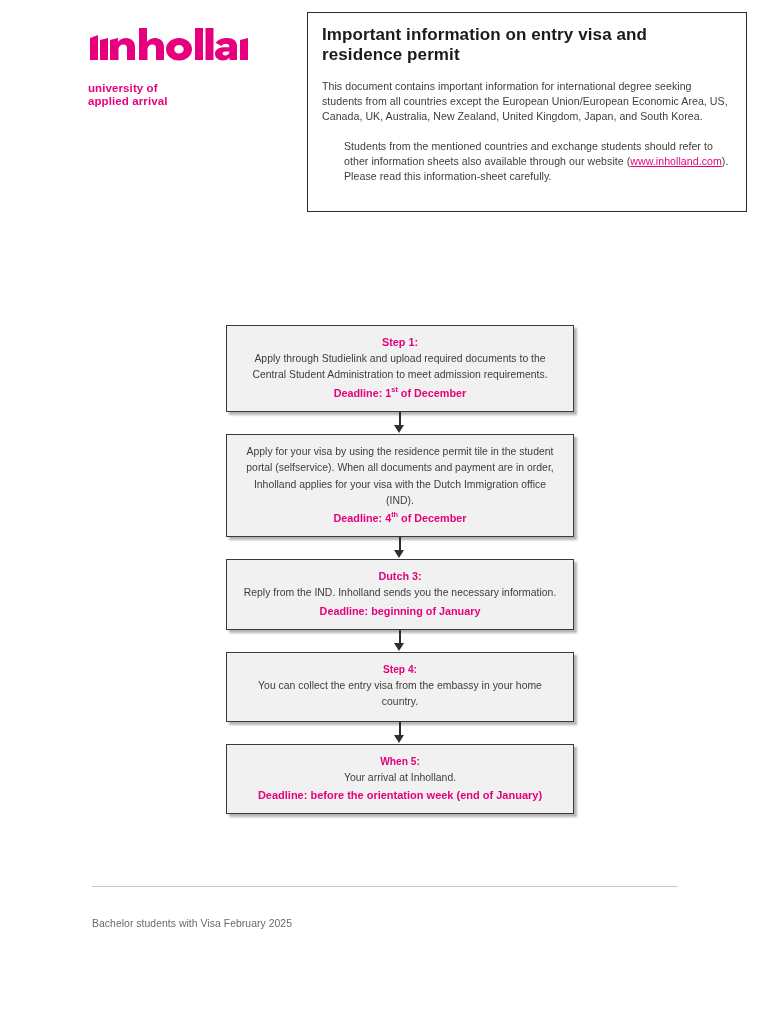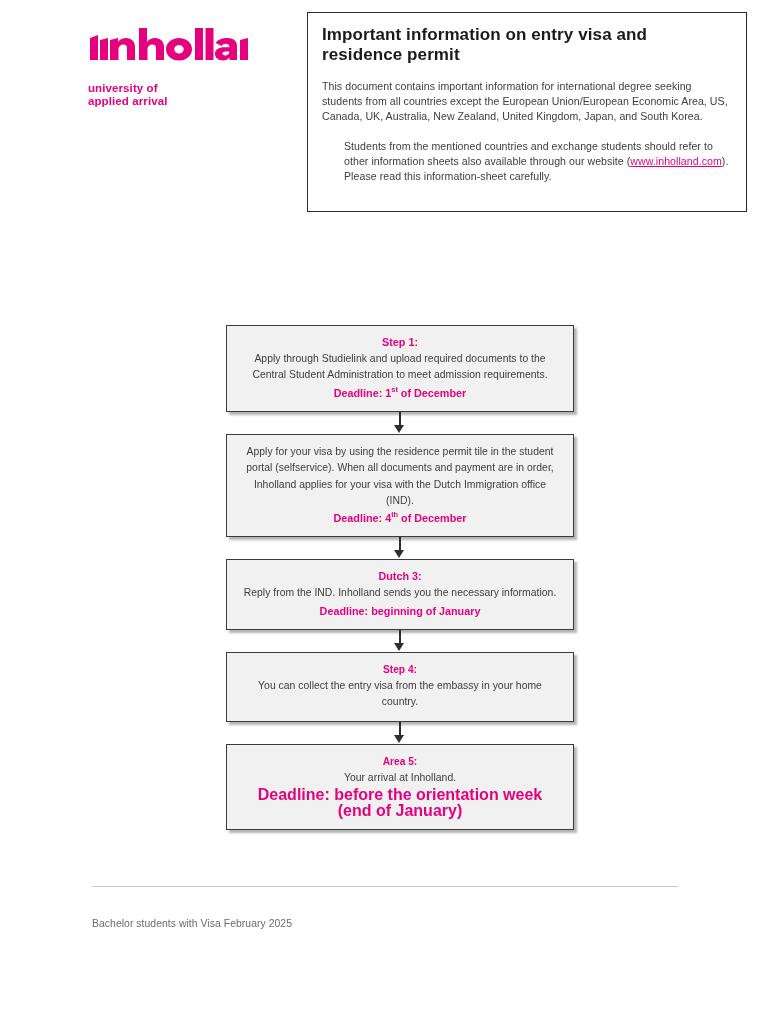--- a/index.html
+++ b/index.html
@@ -115,21 +115,21 @@
     letter-spacing: .02px;
   }
   .step-deadline {
     color: #E6007E;
     font-weight: bold;
     font-size: 10.8px;
     line-height: 16px;
     margin: 1px 0 0 0;
   }
   .step-deadline.big {
-    font-size: 16px;
+    font-size: 11px;
   }
   .step-title.small {
     font-size: 10.2px;
   }
   sup {
     font-size: 68%;
     vertical-align: super;
     line-height: 0;
   }
 
@@ -253,21 +253,21 @@
     <div class="step-title small">Step 4:</div>
     <div class="step-body">You can collect the entry visa from the embassy in your home country.</div>
   </div>
 
   <div class="connector">
     <div class="stem"></div>
     <div class="head"></div>
   </div>
 
   <div class="step-box">
-    <div class="step-title small">Area 5:</div>
+    <div class="step-title small">When 5:</div>
     <div class="step-body">Your arrival at Inholland.</div>
     <div class="step-deadline big">Deadline: before the orientation week (end of January)</div>
   </div>
 
 </div>
 
 <div class="footer-rule"></div>
 <div class="footer-text">Bachelor students with Visa February 2025</div>
 
 </body></html>

